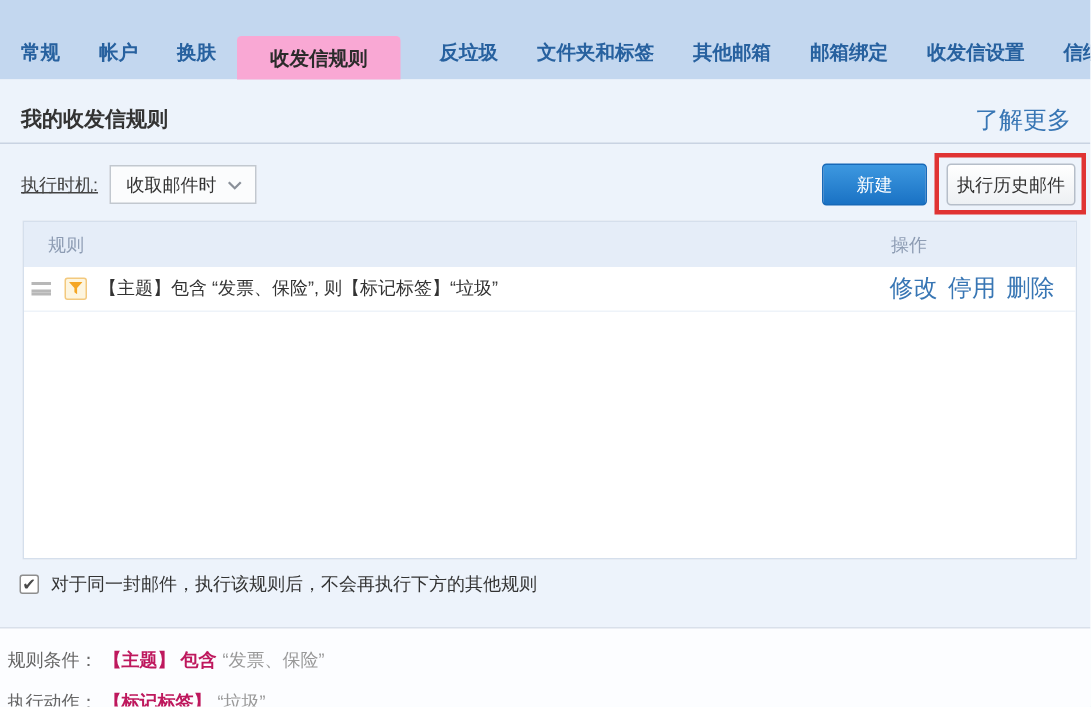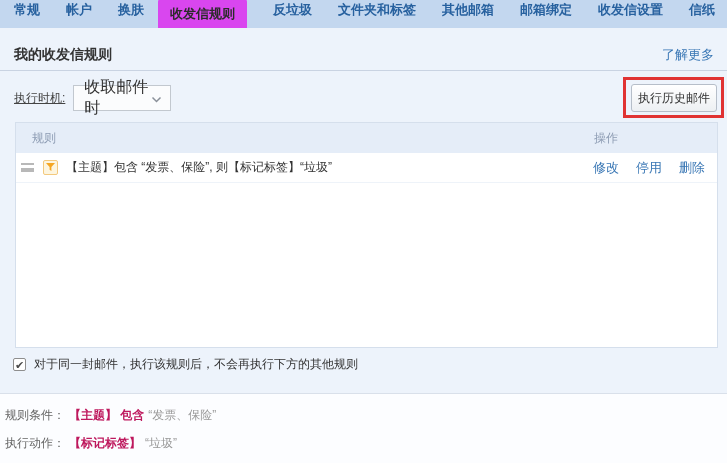--- a/index.html
+++ b/index.html
@@ -1,37 +1,37 @@
 <!DOCTYPE html>
 <html><head>
 <meta charset="utf-8">
 <style>
   * { margin:0; padding:0; box-sizing:border-box; }
   body { font-family:"Liberation Sans","DejaVu Sans",sans-serif; background:#fff; }
   .screen { position:relative; width:727px; height:471px; background:#fff; overflow:hidden; }
 
   
-  .tabbar { display:flex; align-items:flex-end; height:28px; background:#c3d7ef; padding-left:14px; }
+  .tabbar { display:flex; align-items:flex-end; height:53px; background:#c3d7ef; padding-left:14px; }
   .tab { font-size:13px; font-weight:bold; color:#27619f; height:36px; line-height:36px;
          margin-right:26px; cursor:pointer; white-space:nowrap; }
-  .tab.active { background:#d946ef; color:#2b2b2b; height:29px; line-height:29px;
-                padding:0 12px; margin-left:-12px; border-radius:3px 3px 0 0; }
+  .tab.active { background:#f9a8d4; color:#2b2b2b; height:29px; line-height:29px;
+                padding:0 22px; margin-left:-12px; border-radius:3px 3px 0 0; }
 
   
   .content { height:365px; background:#edf3fb; overflow:hidden; }
   .section-header { display:flex; justify-content:space-between; align-items:center;
                     height:42px; padding:12px 13px 0 14px; }
   .page-title { font-size:14px; font-weight:bold; color:#333; }
-  .link { font-size:13px; color:#3876b4; text-decoration:none; cursor:pointer; }
+  .link { font-size:16px; color:#3876b4; text-decoration:none; cursor:pointer; }
   .hdivider { border-top:1px solid #c9d3e2; height:0; }
 
   .toolbar { display:flex; align-items:center; padding:13px 10px 0 14px; height:41px; }
   .toolbar .label { font-size:12px; color:#444; margin-right:8px;text-decoration:underline; }
   .select { display:flex; align-items:center; justify-content:space-between; width:98px; height:26px;
-            background:#fbfcfd; border:1px solid #c2c8cf; padding:0 8px 0 10px; font-size:16px;
+            background:#fbfcfd; border:1px solid #c2c8cf; padding:0 8px 0 10px; font-size:12px;
             color:#333; cursor:pointer; }
   .toolbar-right { margin-left:auto; display:flex; align-items:center; gap:13px; }
   .btn { height:28px; font-size:12px; border-radius:3px; cursor:pointer;
          font-family:"Liberation Sans","DejaVu Sans",sans-serif; }
   .btn-primary { width:70px; color:#fff; border:1px solid #1769b8;
                  background:linear-gradient(#3d98e0,#1a72c4); }
   .history-wrap { position:relative; }
   .btn-secondary { width:86px; color:#333; border:1px solid #b6bec9;
                    background:linear-gradient(#ffffff,#edf0f3); }
   .red-box { position:absolute; left:-8px; top:-7px; width:101px; height:41px;
@@ -45,21 +45,21 @@
   .thead .col-action { position:absolute; left:578px; }
   .tbody { height:194px; background:#fff; }
   .trow { position:relative; display:flex; align-items:center; height:30px; padding-left:5px;
           border-bottom:1px solid #eef3f9; font-size:12px; color:#333; }
   .drag { width:13px; height:9px; border-top:2px solid #b8b8b8; border-bottom:2px solid #b8b8b8;
           position:relative; margin-right:9px; cursor:move; }
   .drag::after { content:""; position:absolute; left:0; right:0; top:2.5px; border-top:2px solid #b8b8b8; }
   .funnel { width:15px; height:15px; background:#fdf5df; border:1px solid #f3c97e; border-radius:2px;
             display:inline-flex; align-items:center; justify-content:center; margin-right:8px; }
   .rule-text { white-space:nowrap; }
-  .row-actions { position:absolute; left:577px; display:flex; gap:17px;text-align:center; }
+  .row-actions { position:absolute; left:577px; display:flex; gap:7px; }
 
   
   .checkbox-row { display:flex; align-items:center; margin-top:8px; padding-left:13px; }
   .checkbox { width:13px; height:13px; background:#fff; border:1px solid #8e8e8e; border-radius:2px;
               font-size:11px; line-height:12px; text-align:center; color:#4a4a4a; cursor:pointer; }
   .checkbox-label { font-size:12px; color:#333; margin-left:8px; }
 
   
   .bottom { height:70px; background:#fcfdff; border-top:1px solid #d9e0ea; padding:13px 0 0 5px; }
   .summary-line { font-size:12px; color:#666; margin-bottom:11px; white-space:nowrap; }
@@ -96,20 +96,21 @@
       <span class="label">执行时机:</span>
       <div class="select">
         <span>收取邮件时</span>
         <span>
           <svg width="11" height="7" viewBox="0 0 11 7">
               <polyline points="1.5,1.5 5.5,5.5 9.5,1.5" fill="none" stroke="#8a9099" stroke-width="1.5"></polyline>
             </svg>
         </span>
       </div>
       <div class="toolbar-right">
+        <button class="btn btn-primary">新建</button>
         <div class="history-wrap">
           <button class="btn btn-secondary">执行历史邮件</button>
           <div class="red-box"></div>
         </div>
       </div>
     </div>
 
     <div class="rules-table">
       <div class="thead">
         <span class="col-rule">规则</span>

